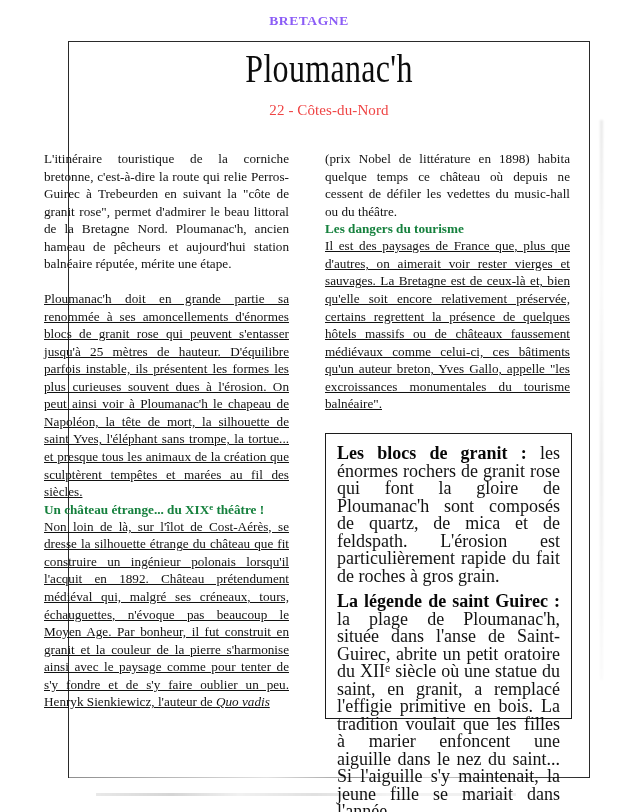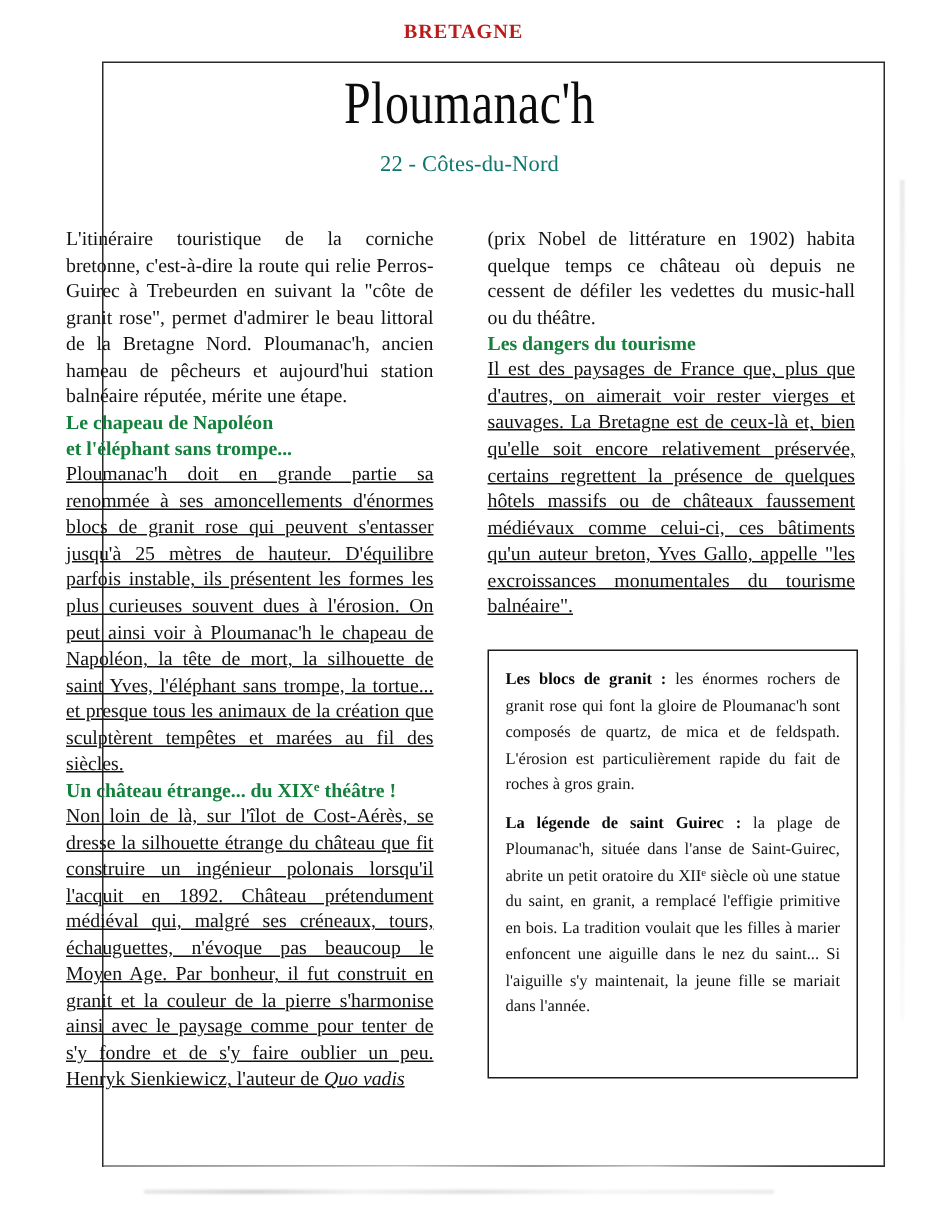--- a/index.html
+++ b/index.html
@@ -11,46 +11,46 @@
     -webkit-font-smoothing:antialiased;
   }
   .page{position:absolute;inset:0;}
 
   
   .running-head{
     position:absolute;left:0;top:13px;width:618px;
     text-align:center;
     font-family:"Liberation Serif","DejaVu Serif",serif;
     font-weight:bold;font-size:13.5px;letter-spacing:.6px;
-    color:#b91c1c;
+    color:#8b5cf6;
   }
 
   
   .frame{
     position:absolute;left:68px;top:41px;
     width:522px;height:737px;
     border:1px solid #2a2a2a;
     box-sizing:border-box;
   }
   .frame::after{ 
     content:"";position:absolute;left:0;right:0;bottom:-1px;height:1px;
     background:linear-gradient(90deg,#8d8d8d 0%,#bdbdbd 22%,#e2e2e2 38%,
                #9a9a9a 55%,#d8d8d8 70%,#4a4a4a 88%,#2a2a2a 100%);
   }
 
   
-  .masthead{position:absolute;left:52px;top:46px;width:522px;text-align:center;}
+  .masthead{position:absolute;left:68px;top:46px;width:522px;text-align:center;}
   .doc-title{
     font-family:"Liberation Serif","DejaVu Serif",serif;
     font-size:40px;line-height:46px;font-weight:400;
     transform:scaleX(.80);transform-origin:center center;
     letter-spacing:.4px;color:#0c0c0c;
   }
   .doc-subtitle{
-    margin-top:9px;font-size:15px;line-height:18px;color:#0f766e;
+    margin-top:9px;font-size:15px;line-height:18px;color:#ef4444;
     letter-spacing:.1px;
   }
 
   
   .columns{
     position:absolute;left:44px;top:150px;
     width:526px;height:612px;
   }
   .col{
     position:absolute;top:0;width:245px;
@@ -84,21 +84,21 @@
   
   .factbox{
     position:absolute;left:281px;top:283px;
     width:247px;height:286px;
     border:1.2px solid #1c1c1c;
     box-sizing:border-box;
     padding:11px 11px 0 11px;
   }
   .factbox p{
     margin:0;
-    font-size:11px;
+    font-size:18px;
     line-height:17.5px;
     text-align:justify;
     color:#121212;
   }
   .factbox p + p{margin-top:8px;}
   .factbox b{font-weight:bold;color:#080808;}
 
   
   .noise-line{
     position:absolute;left:96px;top:793px;width:420px;height:3px;
@@ -128,36 +128,35 @@
     <div class="doc-subtitle">22 - Côtes-du-Nord</div>
   </div>
 
   <div class="columns">
 
     <div class="col col-left">
 
       <p class="body">L'itinéraire touristique de la corniche bretonne, c'est-à-dire la route qui relie Perros-Guirec à Trebeurden en suivant la "côte de granit rose", permet d'admirer le beau littoral de la Bretagne Nord. Ploumanac'h, ancien hameau de pêcheurs et aujourd'hui station balnéaire réputée, mérite une étape.</p>
 
       <h2 class="section gap-before">
-        <span>Le chapeau de Napoléon</span><br>
-        <span>et l'éléphant sans trompe...</span>
+        <br>
       </h2>
 
       <p class="body gap-small">Ploumanac'h doit en grande partie sa renommée à ses amoncellements d'énormes blocs de granit rose qui peuvent s'entasser jusqu'à 25 mètres de hauteur. D'équilibre parfois instable, ils présentent les formes les plus curieuses souvent dues à l'érosion. On peut ainsi voir à Ploumanac'h le chapeau de Napoléon, la tête de mort, la silhouette de saint Yves, l'éléphant sans trompe, la tortue... et presque tous les animaux de la création que sculptèrent tempêtes et marées au fil des siècles.</p>
 
       <h2 class="section gap-before">
         <span>Un château étrange... du XIX</span><sup class="ord">e</sup><span> théâtre !</span>
       </h2>
 
       <p class="body gap-small"><span>Non loin de là, sur l'îlot de Cost-Aérès, se dresse la silhouette étrange du château que fit construire un ingénieur polonais lorsqu'il l'acquit en 1892. Château prétendument médiéval qui, malgré ses créneaux, tours, échauguettes, n'évoque pas beaucoup le Moyen Age. Par bonheur, il fut construit en granit et la couleur de la pierre s'harmonise ainsi avec le paysage comme pour tenter de s'y fondre et de s'y faire oublier un peu. Henryk Sienkiewicz, l'auteur de </span><i class="work">Quo vadis</i></p>
     </div>
 
     <div class="col col-right">
 
-      <p class="body">(prix Nobel de littérature en 1902) habita quelque temps ce château où depuis ne cessent de défiler les vedettes du music-hall ou du théâtre.</p>
+      <p class="body">(prix Nobel de littérature en 1898) habita quelque temps ce château où depuis ne cessent de défiler les vedettes du music-hall ou du théâtre.</p>
 
       <h2 class="section gap-before">Les dangers du tourisme</h2>
 
       <p class="body gap-small">Il est des paysages de France que, plus que d'autres, on aimerait voir rester vierges et sauvages. La Bretagne est de ceux-là et, bien qu'elle soit encore relativement préservée, certains regrettent la présence de quelques hôtels massifs ou de châteaux faussement médiévaux comme celui-ci, ces bâtiments qu'un auteur breton, Yves Gallo, appelle "les excroissances monumentales du tourisme balnéaire".</p>
     </div>
 
     <div class="factbox">
 
       <p><b>Les blocs de granit :</b><span> les énormes rochers de granit rose qui font la gloire de Ploumanac'h sont composés de quartz, de mica et de feldspath. L'érosion est particulièrement rapide du fait de roches à gros grain.</span></p>
 

